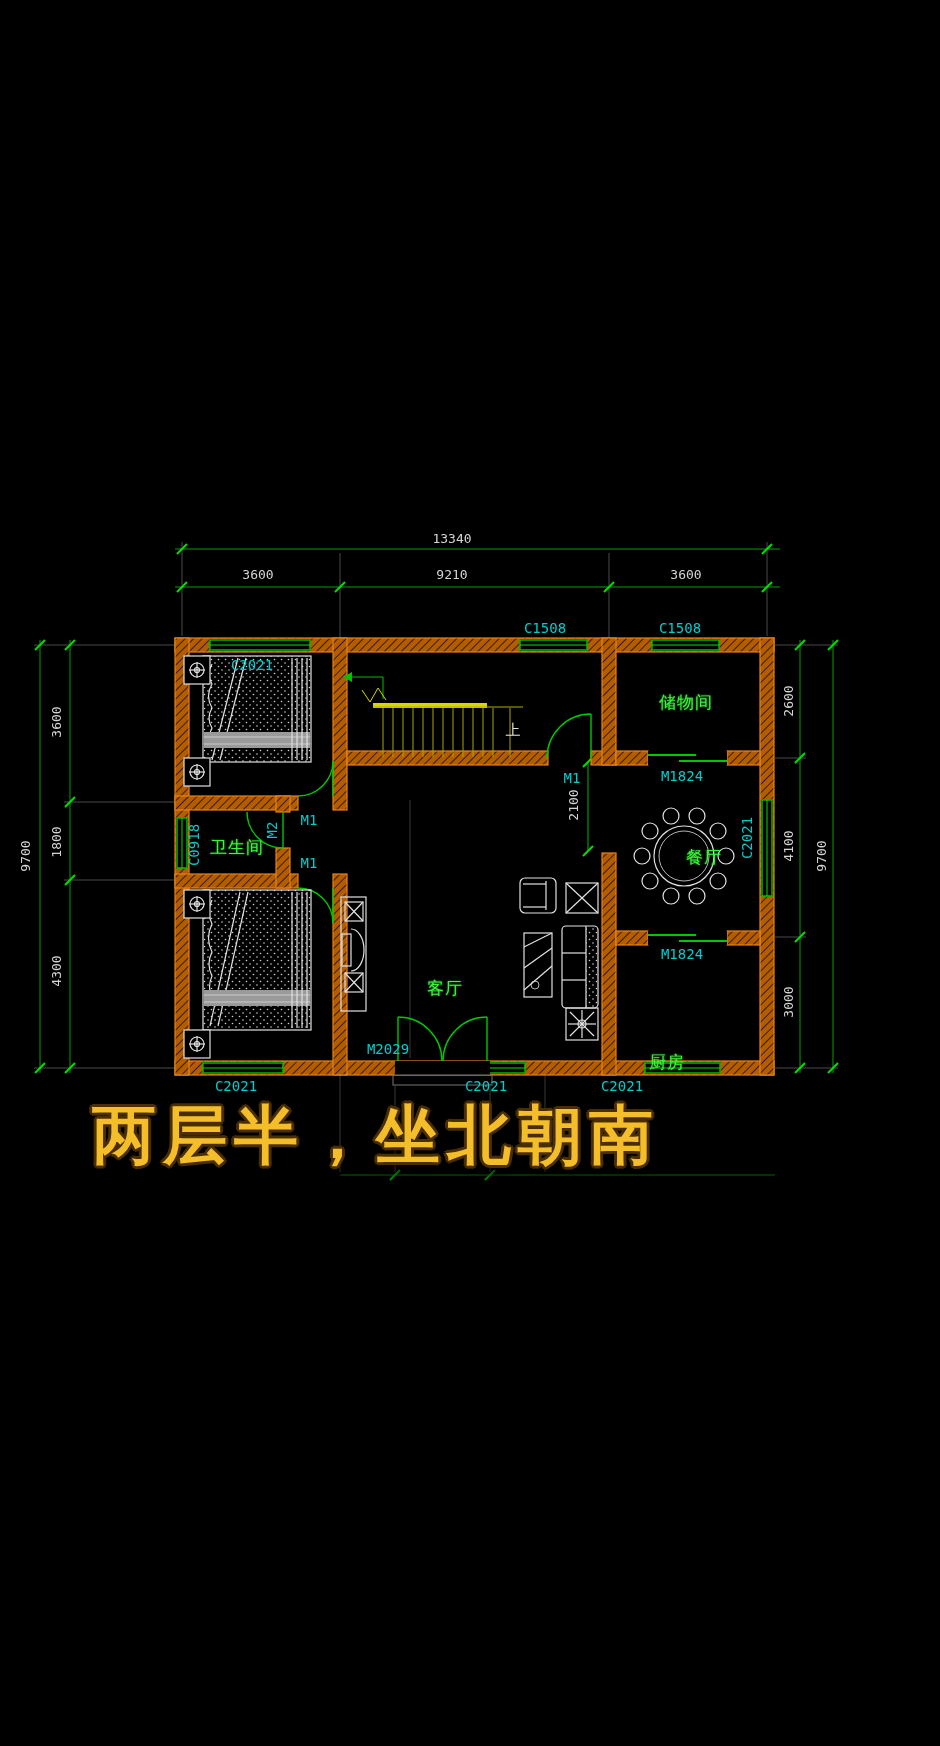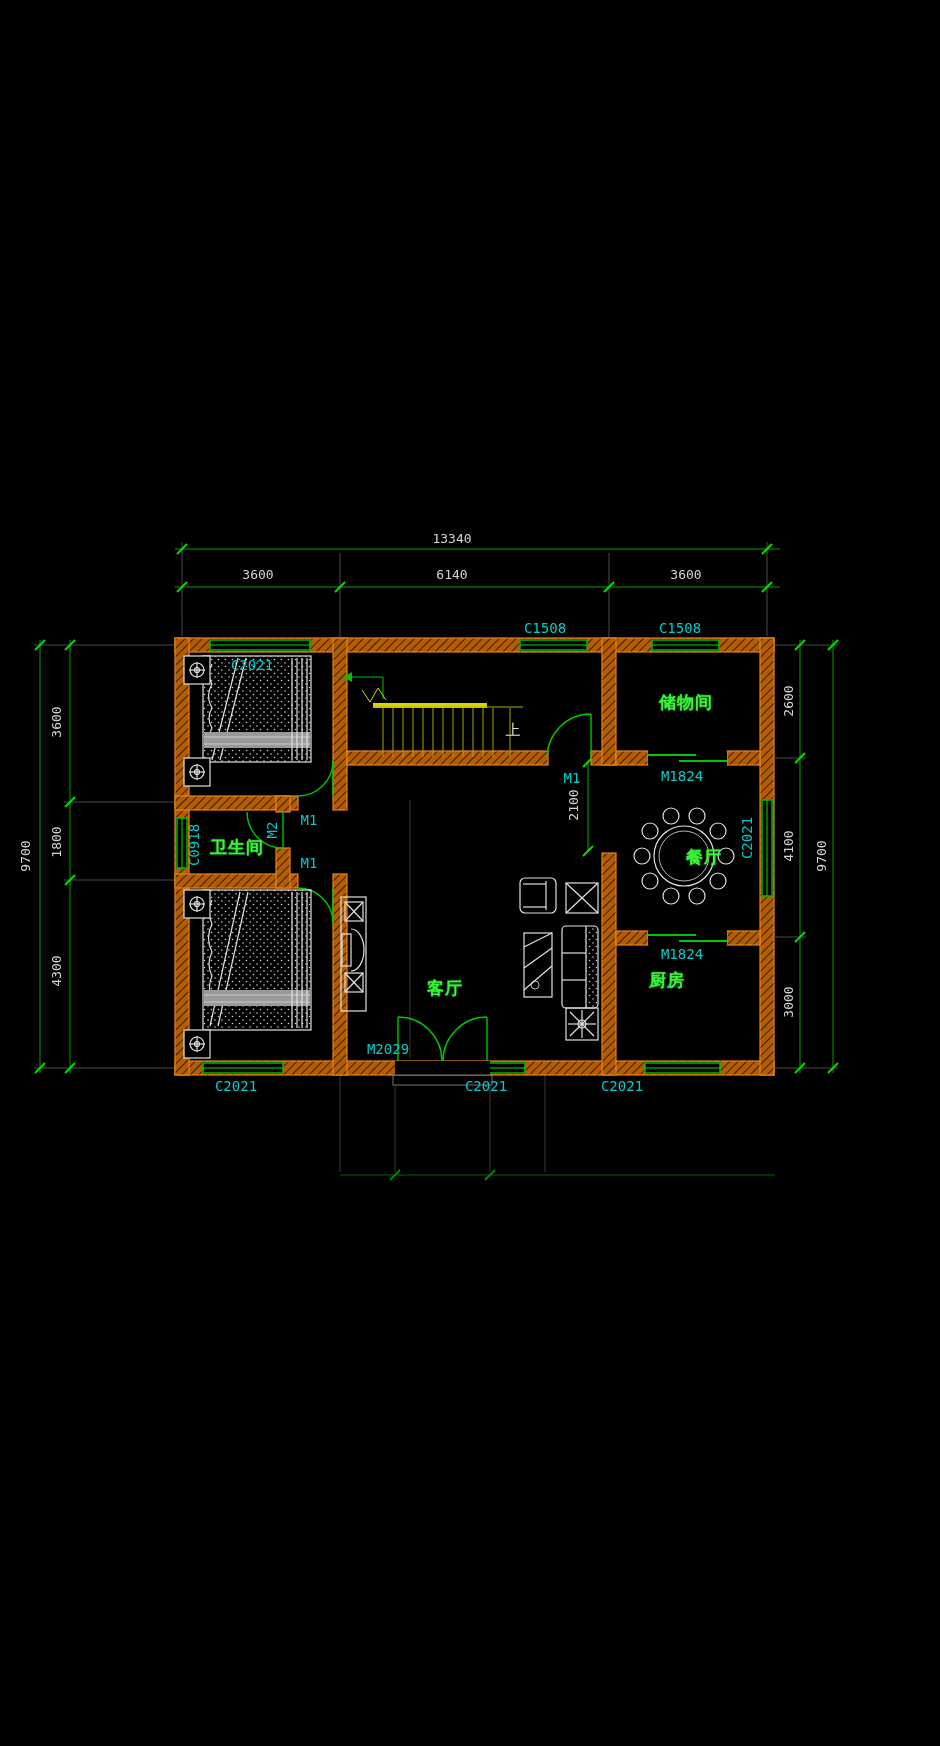--- a/index.html
+++ b/index.html
@@ -2,21 +2,21 @@
 <html><head>
 <meta charset="utf-8">
 <style>
   html,body{margin:0;padding:0;background:#000;}
   #stage{position:relative;width:940px;height:1746px;background:#000;overflow:hidden;
          font-family:"Liberation Sans",sans-serif;}
   .lbl{position:absolute;transform:translate(-50%,-50%);white-space:nowrap;line-height:1;}
   .lbl.v{transform:translate(-50%,-50%) rotate(-90deg);}
   .c{color:#00CDCD;font-family:"DejaVu Sans Mono",monospace;font-size:14px;}
   .d{color:#D4D4D4;font-family:"DejaVu Sans Mono",monospace;font-size:13px;}
-  .r{color:#39F539;font-weight:700;font-size:17px;letter-spacing:1px;
+  .r{color:#39F539;font-weight:400;font-size:17px;letter-spacing:1px;
      text-shadow:0 0 2px rgba(60,255,60,.7);}
   .up{color:#E0E0E0;font-size:15px;}
   #caption{position:absolute;left:92px;top:1092px;font-size:64px;font-weight:800;
      letter-spacing:7px;color:#F3BE2A;z-index:5;
      text-shadow:3px 0 0 #4a2e00,-3px 0 0 #4a2e00,0 3px 0 #4a2e00,0 -3px 0 #4a2e00,
        2px 2px 0 #4a2e00,-2px 2px 0 #4a2e00,2px -2px 0 #4a2e00,-2px -2px 0 #4a2e00,
        0 7px 12px rgba(0,0,0,.85);}
   svg{position:absolute;left:0;top:0;}
 </style>
 </head>
@@ -336,53 +336,54 @@
           <line x1="594" y1="1012" x2="570" y2="1036"></line>
         <line x1="582" y1="1010" x2="582" y2="1038"></line>
           <line x1="568" y1="1024" x2="596" y2="1024"></line>
         <circle cx="582" cy="1024" r="4"></circle>
       </g>
     </g>
   </svg>
 
   <span class="lbl d" style="left:452px;top:538px">13340</span>
   <span class="lbl d" style="left:258px;top:574px">3600</span>
-  <span class="lbl d" style="left:452px;top:574px">6140</span>
+  <span class="lbl d" style="left:452px;top:574px">9210</span>
   <span class="lbl d" style="left:686px;top:574px">3600</span>
 
   <span class="lbl d v" style="left:25px;top:856px">9700</span>
   <span class="lbl d v" style="left:56px;top:722px">3600</span>
   <span class="lbl d v" style="left:56px;top:842px">1800</span>
   <span class="lbl d v" style="left:56px;top:971px">4300</span>
 
   <span class="lbl d v" style="left:821px;top:856px">9700</span>
   <span class="lbl d v" style="left:788px;top:701px">2600</span>
   <span class="lbl d v" style="left:788px;top:846px">4100</span>
   <span class="lbl d v" style="left:788px;top:1002px">3000</span>
 
   <span class="lbl d v" style="left:573px;top:805px">2100</span>
 
   <span class="lbl r" style="left:686px;top:702px">储物间</span>
   <span class="lbl r" style="left:237px;top:847px">卫生间</span>
   <span class="lbl r" style="left:704px;top:857px">餐厅</span>
   <span class="lbl r" style="left:445px;top:988px">客厅</span>
-  <span class="lbl r" style="left:667px;top:980px">厨房</span>
+  <span class="lbl r" style="left:667px;top:1062px">厨房</span>
 
   <span class="lbl up" style="left:513px;top:729px">上</span>
 
   <span class="lbl c" style="left:252px;top:665px">C2021</span>
   <span class="lbl c" style="left:545px;top:628px">C1508</span>
   <span class="lbl c" style="left:680px;top:628px">C1508</span>
   <span class="lbl c v" style="left:194px;top:845px">C0918</span>
   <span class="lbl c v" style="left:747px;top:838px">C2021</span>
   <span class="lbl c" style="left:236px;top:1086px">C2021</span>
   <span class="lbl c" style="left:486px;top:1086px">C2021</span>
   <span class="lbl c" style="left:622px;top:1086px">C2021</span>
 
   <span class="lbl c" style="left:309px;top:820px">M1</span>
   <span class="lbl c" style="left:309px;top:863px">M1</span>
   <span class="lbl c" style="left:572px;top:778px">M1</span>
   <span class="lbl c v" style="left:272px;top:830px">M2</span>
   <span class="lbl c" style="left:682px;top:776px">M1824</span>
   <span class="lbl c" style="left:682px;top:954px">M1824</span>
   <span class="lbl c" style="left:388px;top:1049px">M2029</span>
 
+  <div id="caption">两层半，坐北朝南</div>
 </div>
 
 </body></html>

